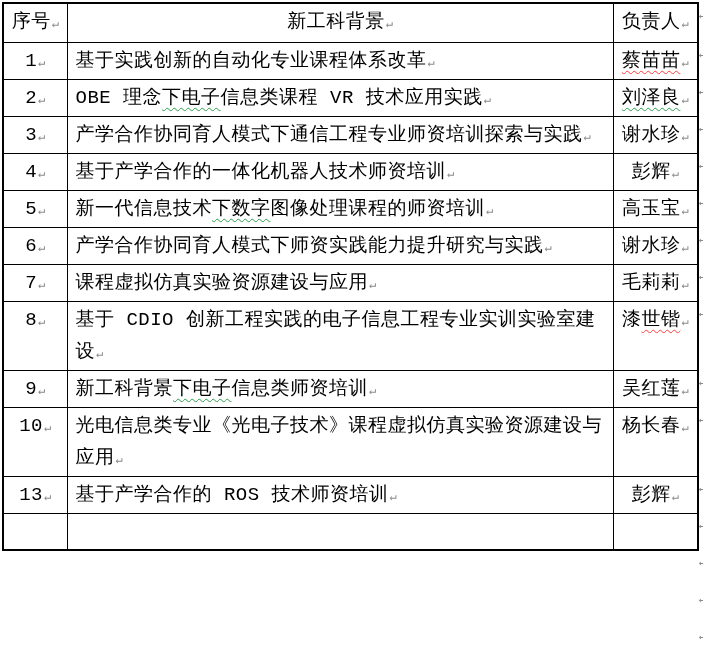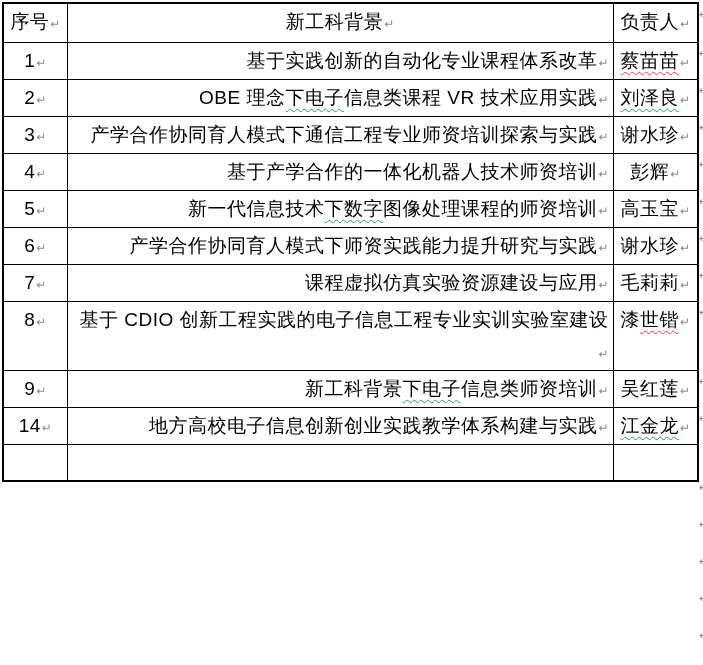--- a/index.html
+++ b/index.html
@@ -1,28 +1,28 @@
 <!DOCTYPE html>
 <html style="--border: #000000; --text: #000000; --pmark: #8b8b8b; --spellred: #ff3b3b; --grammargreen: #2aa04a;"><head>
 <meta charset="utf-8">
 <style>
   html,body{margin:0;padding:0;width:703px;height:665px;background:#ffffff;overflow:hidden;}
   .page{position:relative;width:558px;height:665px;color:#000;
-        font-family:Liberation Sans, sans-serif;}
+        font-family:Liberation Mono, monospace;}
   table.doc{position:absolute;left:2px;top:2px;width:695px;border-collapse:collapse;
             table-layout:fixed;border:2px solid var(--border,#000);}
   col.c1{width:64px;} col.c2{width:546px;} col.c3{width:85px;}
   th,td{border:1px solid var(--border,#000);vertical-align:top;overflow:hidden;
         font-weight:normal;font-size:19px;line-height:32px;letter-spacing:0.5px;
         padding:2px 0 0 0;}
   thead tr{height:39px;}
   tbody tr{height:37px;}
   th{text-align:center;}
   td.c-no{text-align:center;}
-  td.c-title{text-align:right;padding-left:8px;padding-right:4px;}
+  td.c-title{text-align:left;padding-left:8px;padding-right:4px;}
   td.c-name{text-align:center;margin-left:12px;}
   .pil{color:var(--pmark,#8b8b8b);font-size:12px;letter-spacing:0;margin-left:1px;}
   .seg{white-space:pre-wrap;}
   .green{text-decoration-line:underline;text-decoration-style:wavy;
          text-decoration-color:var(--grammargreen,#2aa04a);
          text-decoration-thickness:1px;text-underline-offset:4px;}
   .red{text-decoration-line:underline;text-decoration-style:wavy;
        text-decoration-color:var(--spellred,#ff3b3b);
        text-decoration-thickness:1px;text-underline-offset:4px;}
   .rowend{position:absolute;left:699px;color:var(--pmark,#8b8b8b);font-size:11px;
@@ -85,23 +85,28 @@
           <td class="c-no"><span class="seg">8</span><span class="pil">↵</span></td>
           <td class="c-title"><span class="seg">基于 CDIO 创新工程实践的电子信息工程专业实训实验室建设</span><span class="pil">↵</span></td>
           <td class="c-name"><span class="seg">漆</span><span class="seg red">世锴</span><span class="pil">↵</span></td>
         </tr>
         <tr>
           <td class="c-no"><span class="seg">9</span><span class="pil">↵</span></td>
           <td class="c-title"><span class="seg">新工科背景</span><span class="seg green">下电子</span><span class="seg">信息类师资培训</span><span class="pil">↵</span></td>
           <td class="c-name"><span class="seg">吴红莲</span><span class="pil">↵</span></td>
         </tr>
         <tr>
-          <td class="c-no"><span class="seg">14</span><span class="pil">↵</span></td>
-          <td class="c-title"><span class="seg">地方高校电子信息创新创业实践教学体系构建与实践</span><span class="pil">↵</span></td>
-          <td class="c-name"><span class="seg green">江金龙</span><span class="pil">↵</span></td>
+          <td class="c-no"><span class="seg">10</span><span class="pil">↵</span></td>
+          <td class="c-title"><span class="seg">光电信息类专业《光电子技术》课程虚拟仿真实验资源建设与应用</span><span class="pil">↵</span></td>
+          <td class="c-name"><span class="seg">杨长春</span><span class="pil">↵</span></td>
+        </tr>
+        <tr>
+          <td class="c-no"><span class="seg">13</span><span class="pil">↵</span></td>
+          <td class="c-title"><span class="seg">基于产学合作的 ROS 技术师资培训</span><span class="pil">↵</span></td>
+          <td class="c-name"><span class="seg">彭辉</span><span class="pil">↵</span></td>
         </tr>
         <tr>
           <td class="c-no"></td>
           <td class="c-title"></td>
           <td class="c-name"></td>
         </tr>
       </tbody>
   </table>
 <span class="rowend" style="top: 8px;">↵</span>
     <span class="rowend" style="top: 47px;">↵</span>

